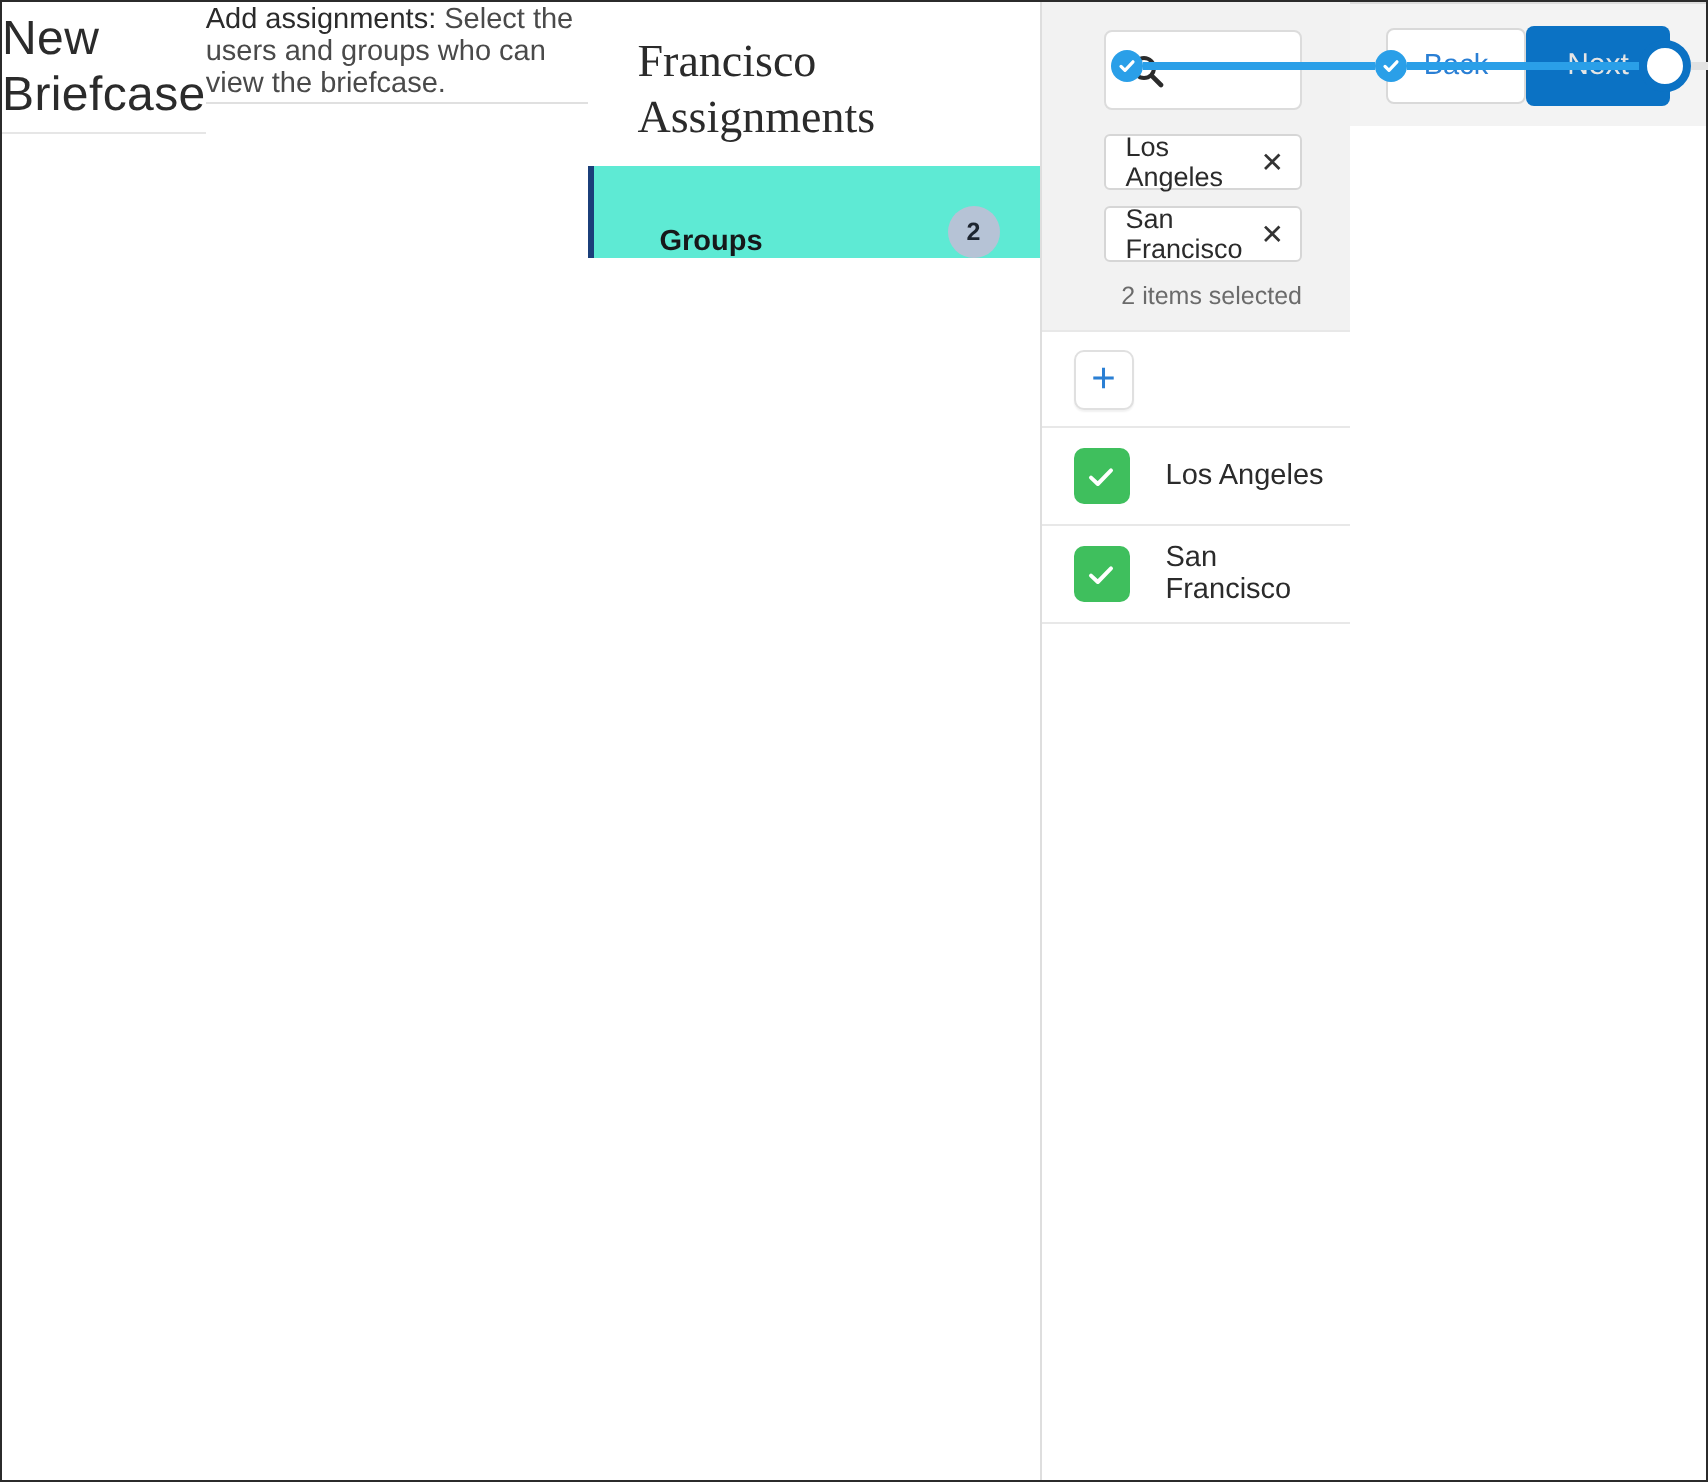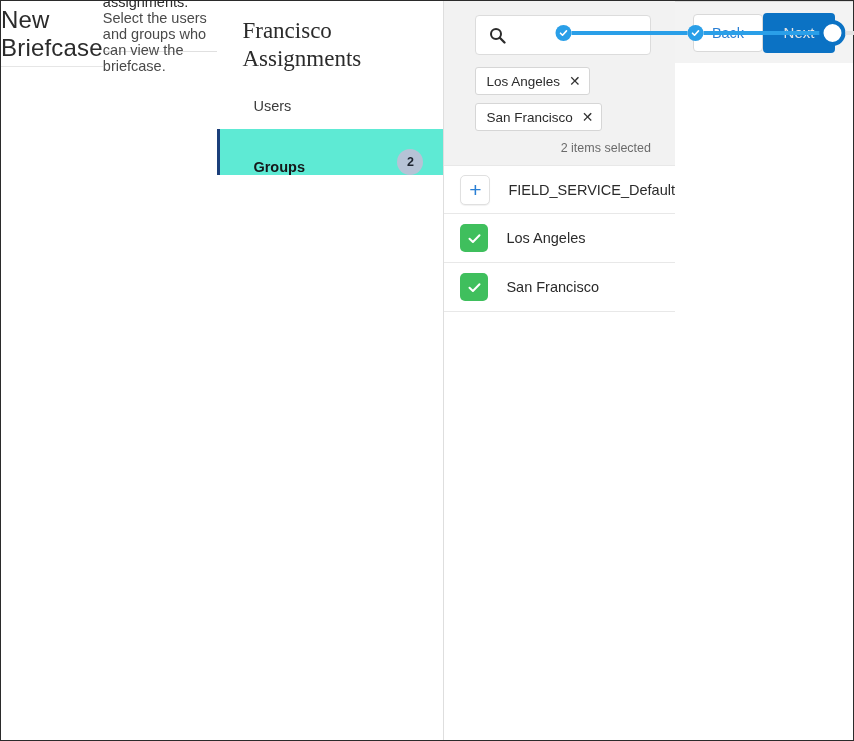--- a/index.html
+++ b/index.html
@@ -340,23 +340,20 @@
     <div class="subheader-text">
       <span class="lead">Add assignments:</span><span> Select the users and groups who can view the briefcase.</span>
     </div>
   </div>
 
   <div class="body-area">
 
     <div class="sidebar">
       <div class="sidebar-heading">Francisco Assignments</div>
 
-      <div class="sidebar-item">
-        <span class="sidebar-item-label">Users</span>
-      </div>
 
       <div class="sidebar-item selected">
         <span class="sidebar-item-label">Groups</span>
         <span class="badge">2</span>
       </div>
     </div>
 
     <div class="main-panel">
 
       <div class="search-zone">
@@ -382,21 +379,20 @@
 
         <div class="selected-count">2 items selected</div>
       </div>
 
       <div class="list">
 
         <div class="list-row">
           <span class="row-control add">
             <span class="plus-icon">+</span>
           </span>
-          <span class="row-label">FIELD_SERVICE_Default</span>
         </div>
 
         <div class="list-row">
           <span class="row-control checked">
             <svg width="17" height="17" viewBox="0 0 17 17" aria-hidden="true">
               <polyline points="3.5,8.8 6.9,12 13.5,5.2" fill="none" stroke="#ffffff" stroke-width="2" stroke-linecap="round" stroke-linejoin="round"></polyline>
             </svg>
           </span>
           <span class="row-label">Los Angeles</span>
         </div>

